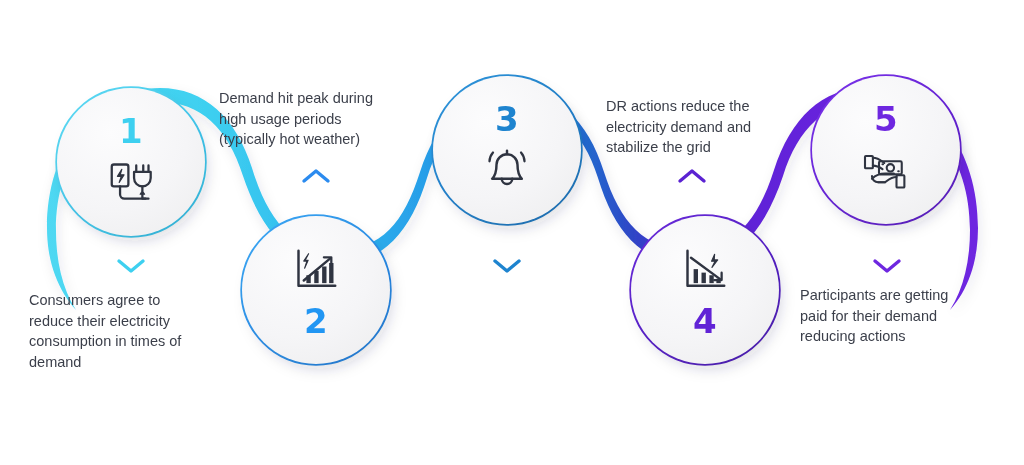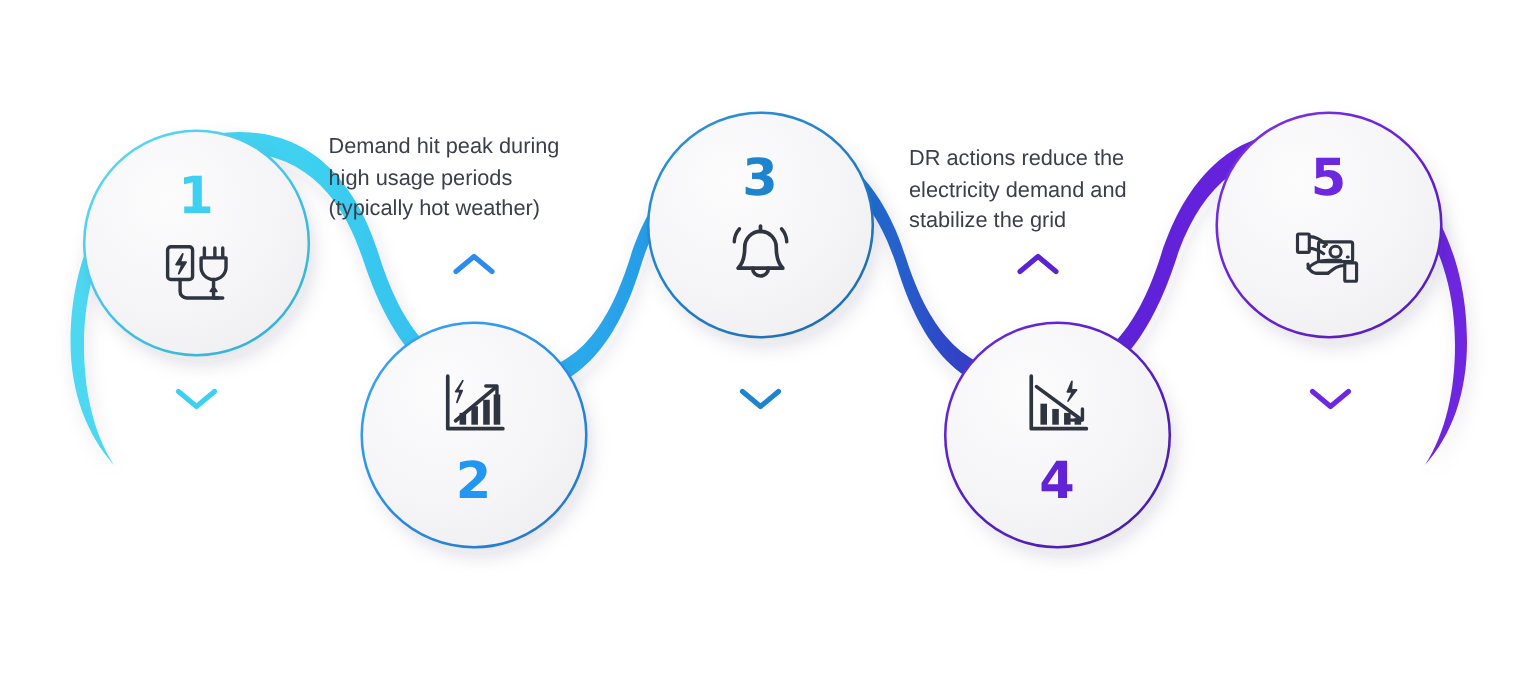--- a/index.html
+++ b/index.html
@@ -258,24 +258,31 @@
   </svg>
 
   <svg class="chev" style="left:676px; top:166px;" viewBox="0 0 32 20">
     <path d="M4 15 L16 5 L28 15" fill="none" stroke="#5B22D2" stroke-width="3.4" stroke-linecap="round" stroke-linejoin="round"></path>
   </svg>
 
   <svg class="chev" style="left:871px; top:256px;" viewBox="0 0 32 20">
     <path d="M4 5 L16 15 L28 5" fill="none" stroke="#6E27E0" stroke-width="3.4" stroke-linecap="round" stroke-linejoin="round"></path>
   </svg>
 
+  <div class="caption" style="left:29px; top:290px; width:205px;">Consumers agree to
+reduce their electricity
+consumption in times of
+demand</div>
 
   <div class="caption" style="left:219px; top:88px; width:195px;">Demand hit peak during
 high usage periods
 (typically hot weather)</div>
 
 
   <div class="caption" style="left:606px; top:96px; width:192px;">DR actions reduce the
 electricity demand and
 stabilize the grid</div>
 
+  <div class="caption" style="left:800px; top:285px; width:202px;">Participants are getting
+paid for their demand
+reducing actions</div>
 
 </div>
 
 </body></html>

